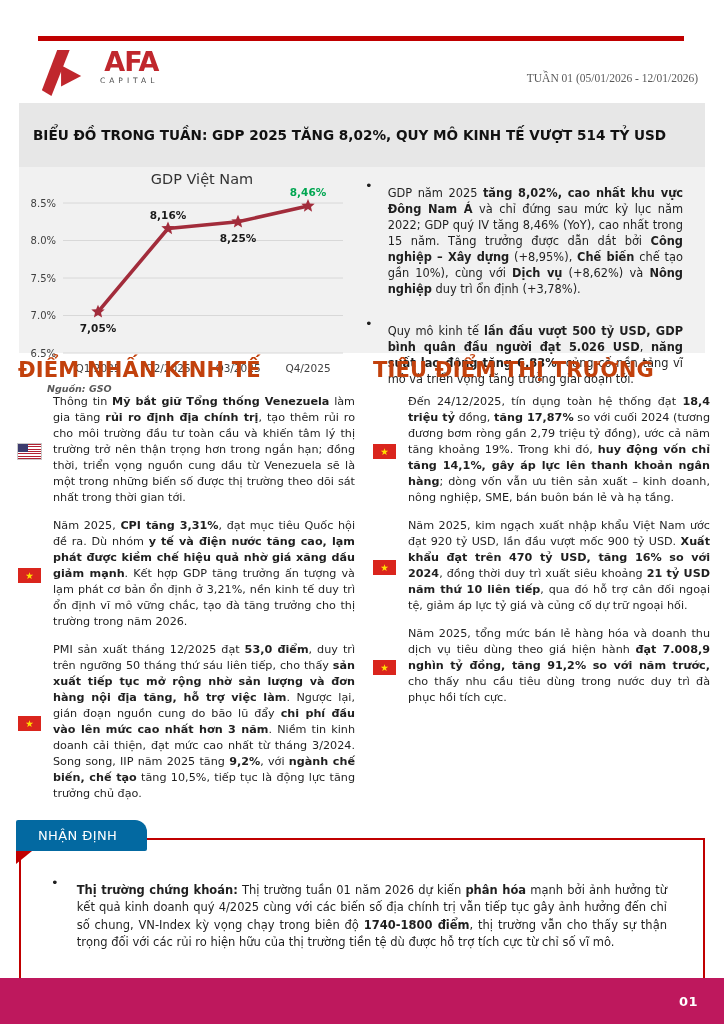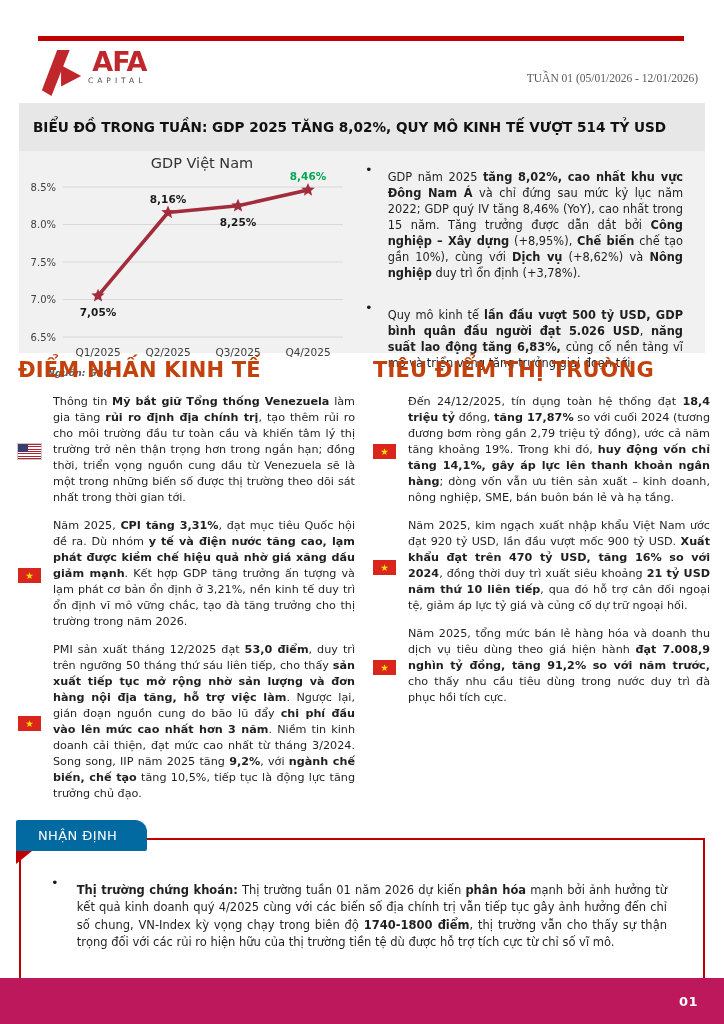--- a/index.html
+++ b/index.html
@@ -7,30 +7,30 @@
   .page{
     width:724px;height:1024px;position:relative;overflow:hidden;
     background:#ffffff;margin:0 auto;
     font-family:"DejaVu Sans",sans-serif;color:#1f1f1f;
   }
   .b{font-weight:700;}
 
   
   .top-rule{position:absolute;top:36px;left:38px;right:40px;height:5px;background:#C00000;}
   .header-row{position:absolute;top:48px;left:40px;right:26px;display:flex;align-items:flex-start;justify-content:space-between;}
-  .logo{display:flex;align-items:flex-start;gap:4px;}
+  .logo{display:flex;align-items:flex-start;gap:16px;}
   .logo-mark{margin-top:2px;}
   .logo-text{display:flex;flex-direction:column;align-items:flex-end;line-height:1;}
   .logo-afa{font-size:27px;font-weight:700;color:#C0272D;letter-spacing:-1px;}
   .logo-capital{font-size:7.5px;letter-spacing:4px;color:#4a4a4a;margin-top:2px;}
   .week-label{font-size:11.5px;color:#595959;margin-top:24px;font-family:Liberation Serif, serif;}
 
   
   .panel{position:absolute;top:103px;left:19px;right:19px;height:250px;background:#F1F1F1;}
-  .panel-title{background:#E7E7E7;padding:16px 14px;font-size:13.6px;font-weight:700;color:#111;}
+  .panel-title{background:#E7E7E7;padding:24px 14px;font-size:13.6px;font-weight:700;color:#111;}
   .panel-body{display:flex;padding:2px 8px 0 4px;}
   .chart-col{width:332px;flex:0 0 auto;}
   .chart-title{text-align:center;font-size:14.5px;color:#333;margin:2px 0 0 26px;}
   .chart-source{font-size:9.5px;font-style:italic;color:#595959;margin:0 0 6px 24px;font-weight:bold;}
   .bullets-col{flex:1;padding:8px 6px 0 10px;}
   .bullet-row{display:flex;gap:7px;margin-bottom:9px;}
   .bullet-marker{font-size:13px;line-height:1.35;}
   .bullet-text{margin:8px;font-size:11.4px;line-height:1.41;text-align:justify;}
 
   

